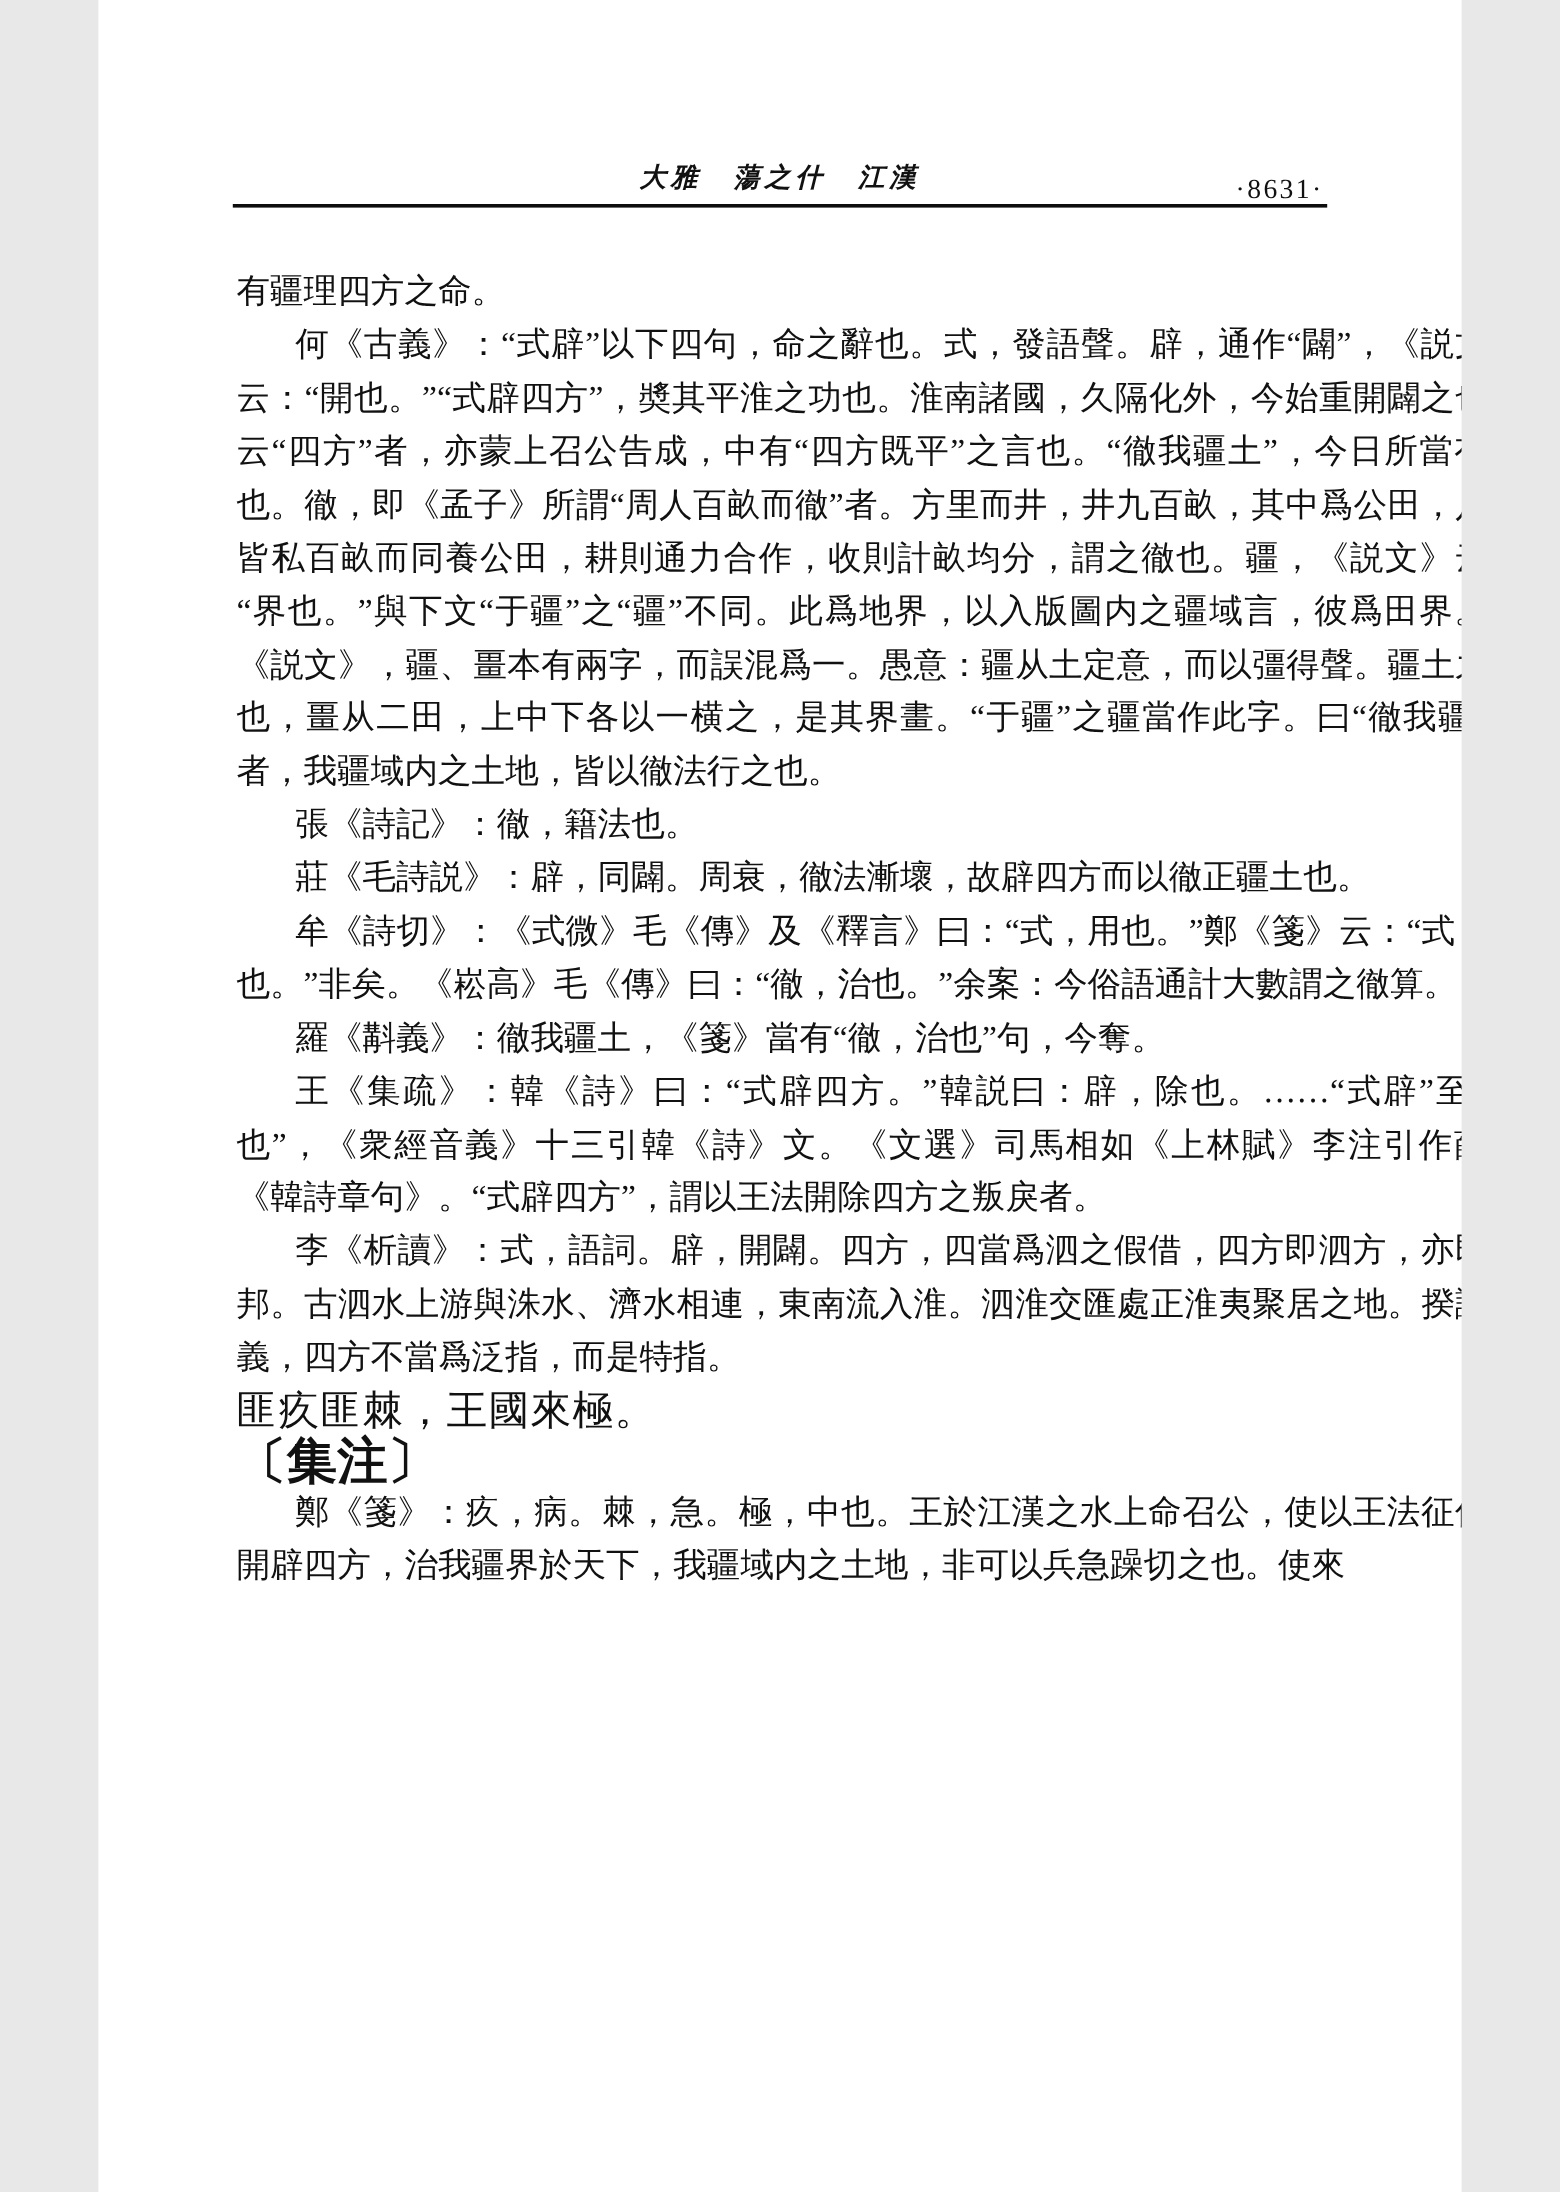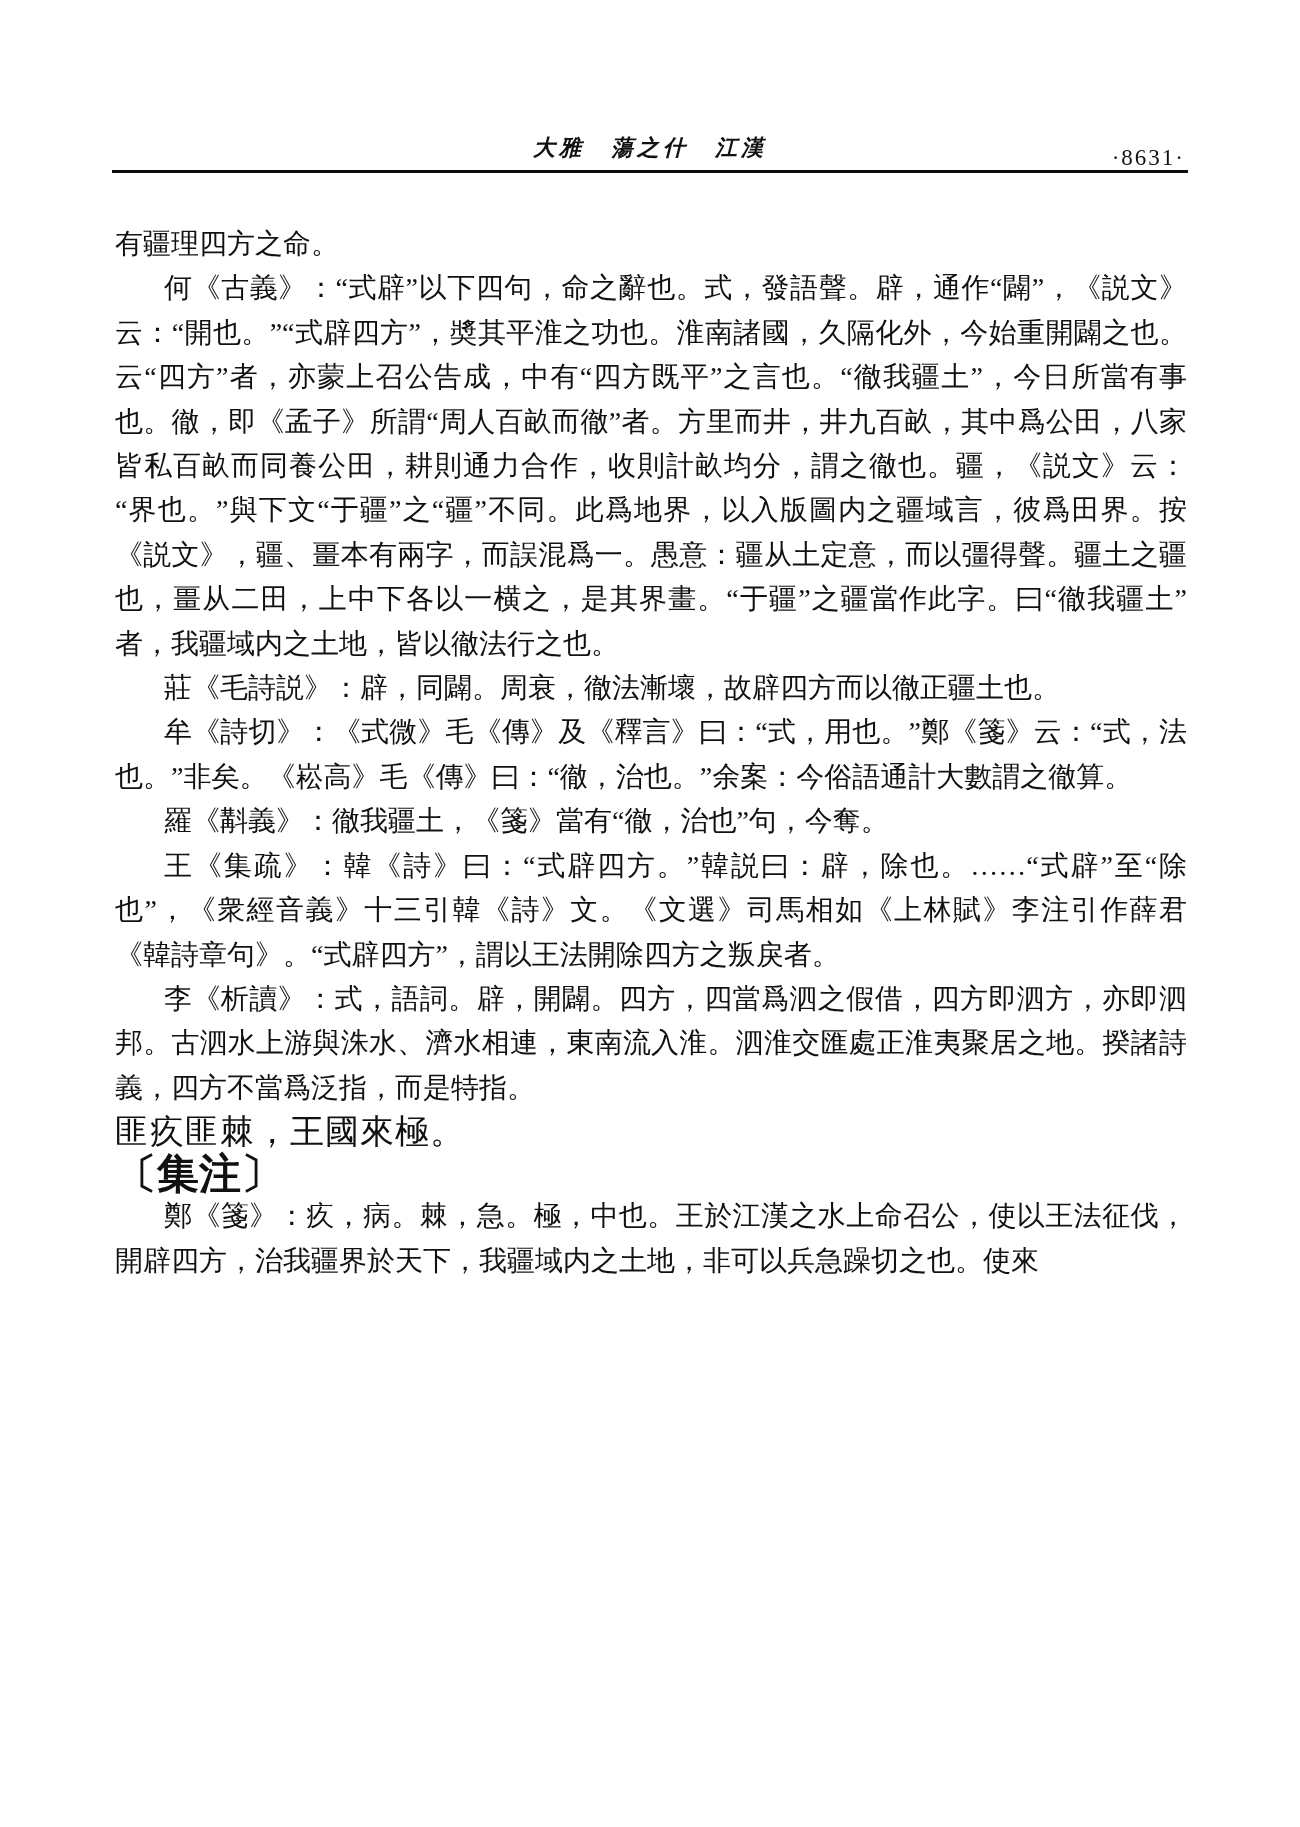--- a/index.html
+++ b/index.html
@@ -2,21 +2,21 @@
 <html lang="zh-Hant"><head>
 <meta charset="utf-8">
 <style>
   html, body {
     margin: 0;
     padding: 0;
     background: #e8e8e8;
   }
   .page {
     position: relative;
-    width: 1300px;
+    width: 1136px;
     height: 1827px;
     margin: 0 auto;
     background: #ffffff;
     color: #111111;
     font-family: "Liberation Serif", "DejaVu Serif", serif;
     overflow: hidden;
     box-sizing: border-box;
   }
   .running-head {
     position: absolute;
@@ -98,20 +98,21 @@
     <div class="head-page">·8631·</div>
   </div>
 
   <div class="head-rule"></div>
 
   <div class="body-text">
 
     <p class="no-indent">有疆理四方之命。</p>
 
     <p>何《古義》：“式辟”以下四句，命之辭也。式，發語聲。辟，通作“闢”，《説文》云：“開也。”“式辟四方”，奬其平淮之功也。淮南諸國，久隔化外，今始重開闢之也。云“四方”者，亦蒙上召公告成，中有“四方既平”之言也。“徹我疆土”，今日所當有事也。徹，即《孟子》所謂“周人百畝而徹”者。方里而井，井九百畝，其中爲公田，八家皆私百畝而同養公田，耕則通力合作，收則計畝均分，謂之徹也。疆，《説文》云：“界也。”與下文“于疆”之“疆”不同。此爲地界，以入版圖内之疆域言，彼爲田界。按《説文》，疆、畺本有兩字，而誤混爲一。愚意：疆从土定意，而以彊得聲。疆土之疆也，畺从二田，上中下各以一横之，是其界畫。“于疆”之疆當作此字。曰“徹我疆土”者，我疆域内之土地，皆以徹法行之也。</p>
+    <p>張《詩記》：徹，籍法也。</p>
     <p>莊《毛詩説》：辟，同闢。周衰，徹法漸壞，故辟四方而以徹正疆土也。</p>
     <p>牟《詩切》：《式微》毛《傳》及《釋言》曰：“式，用也。”鄭《箋》云：“式，法也。”非矣。《崧高》毛《傳》曰：“徹，治也。”余案：今俗語通計大數謂之徹算。</p>
     <p>羅《斠義》：徹我疆土，《箋》當有“徹，治也”句，今奪。</p>
     <p>王《集疏》：韓《詩》曰：“式辟四方。”韓説曰：辟，除也。……“式辟”至“除也”，《衆經音義》十三引韓《詩》文。《文選》司馬相如《上林賦》李注引作薛君《韓詩章句》。“式辟四方”，謂以王法開除四方之叛戾者。</p>
     <p>李《析讀》：式，語詞。辟，開闢。四方，四當爲泗之假借，四方即泗方，亦即泗邦。古泗水上游與洙水、濟水相連，東南流入淮。泗淮交匯處正淮夷聚居之地。揆諸詩義，四方不當爲泛指，而是特指。</p>
 
     <p class="verse-heading no-indent">匪疚匪棘，王國來極。</p>
 
     <p class="section-label no-indent">〔集注〕</p>
 

